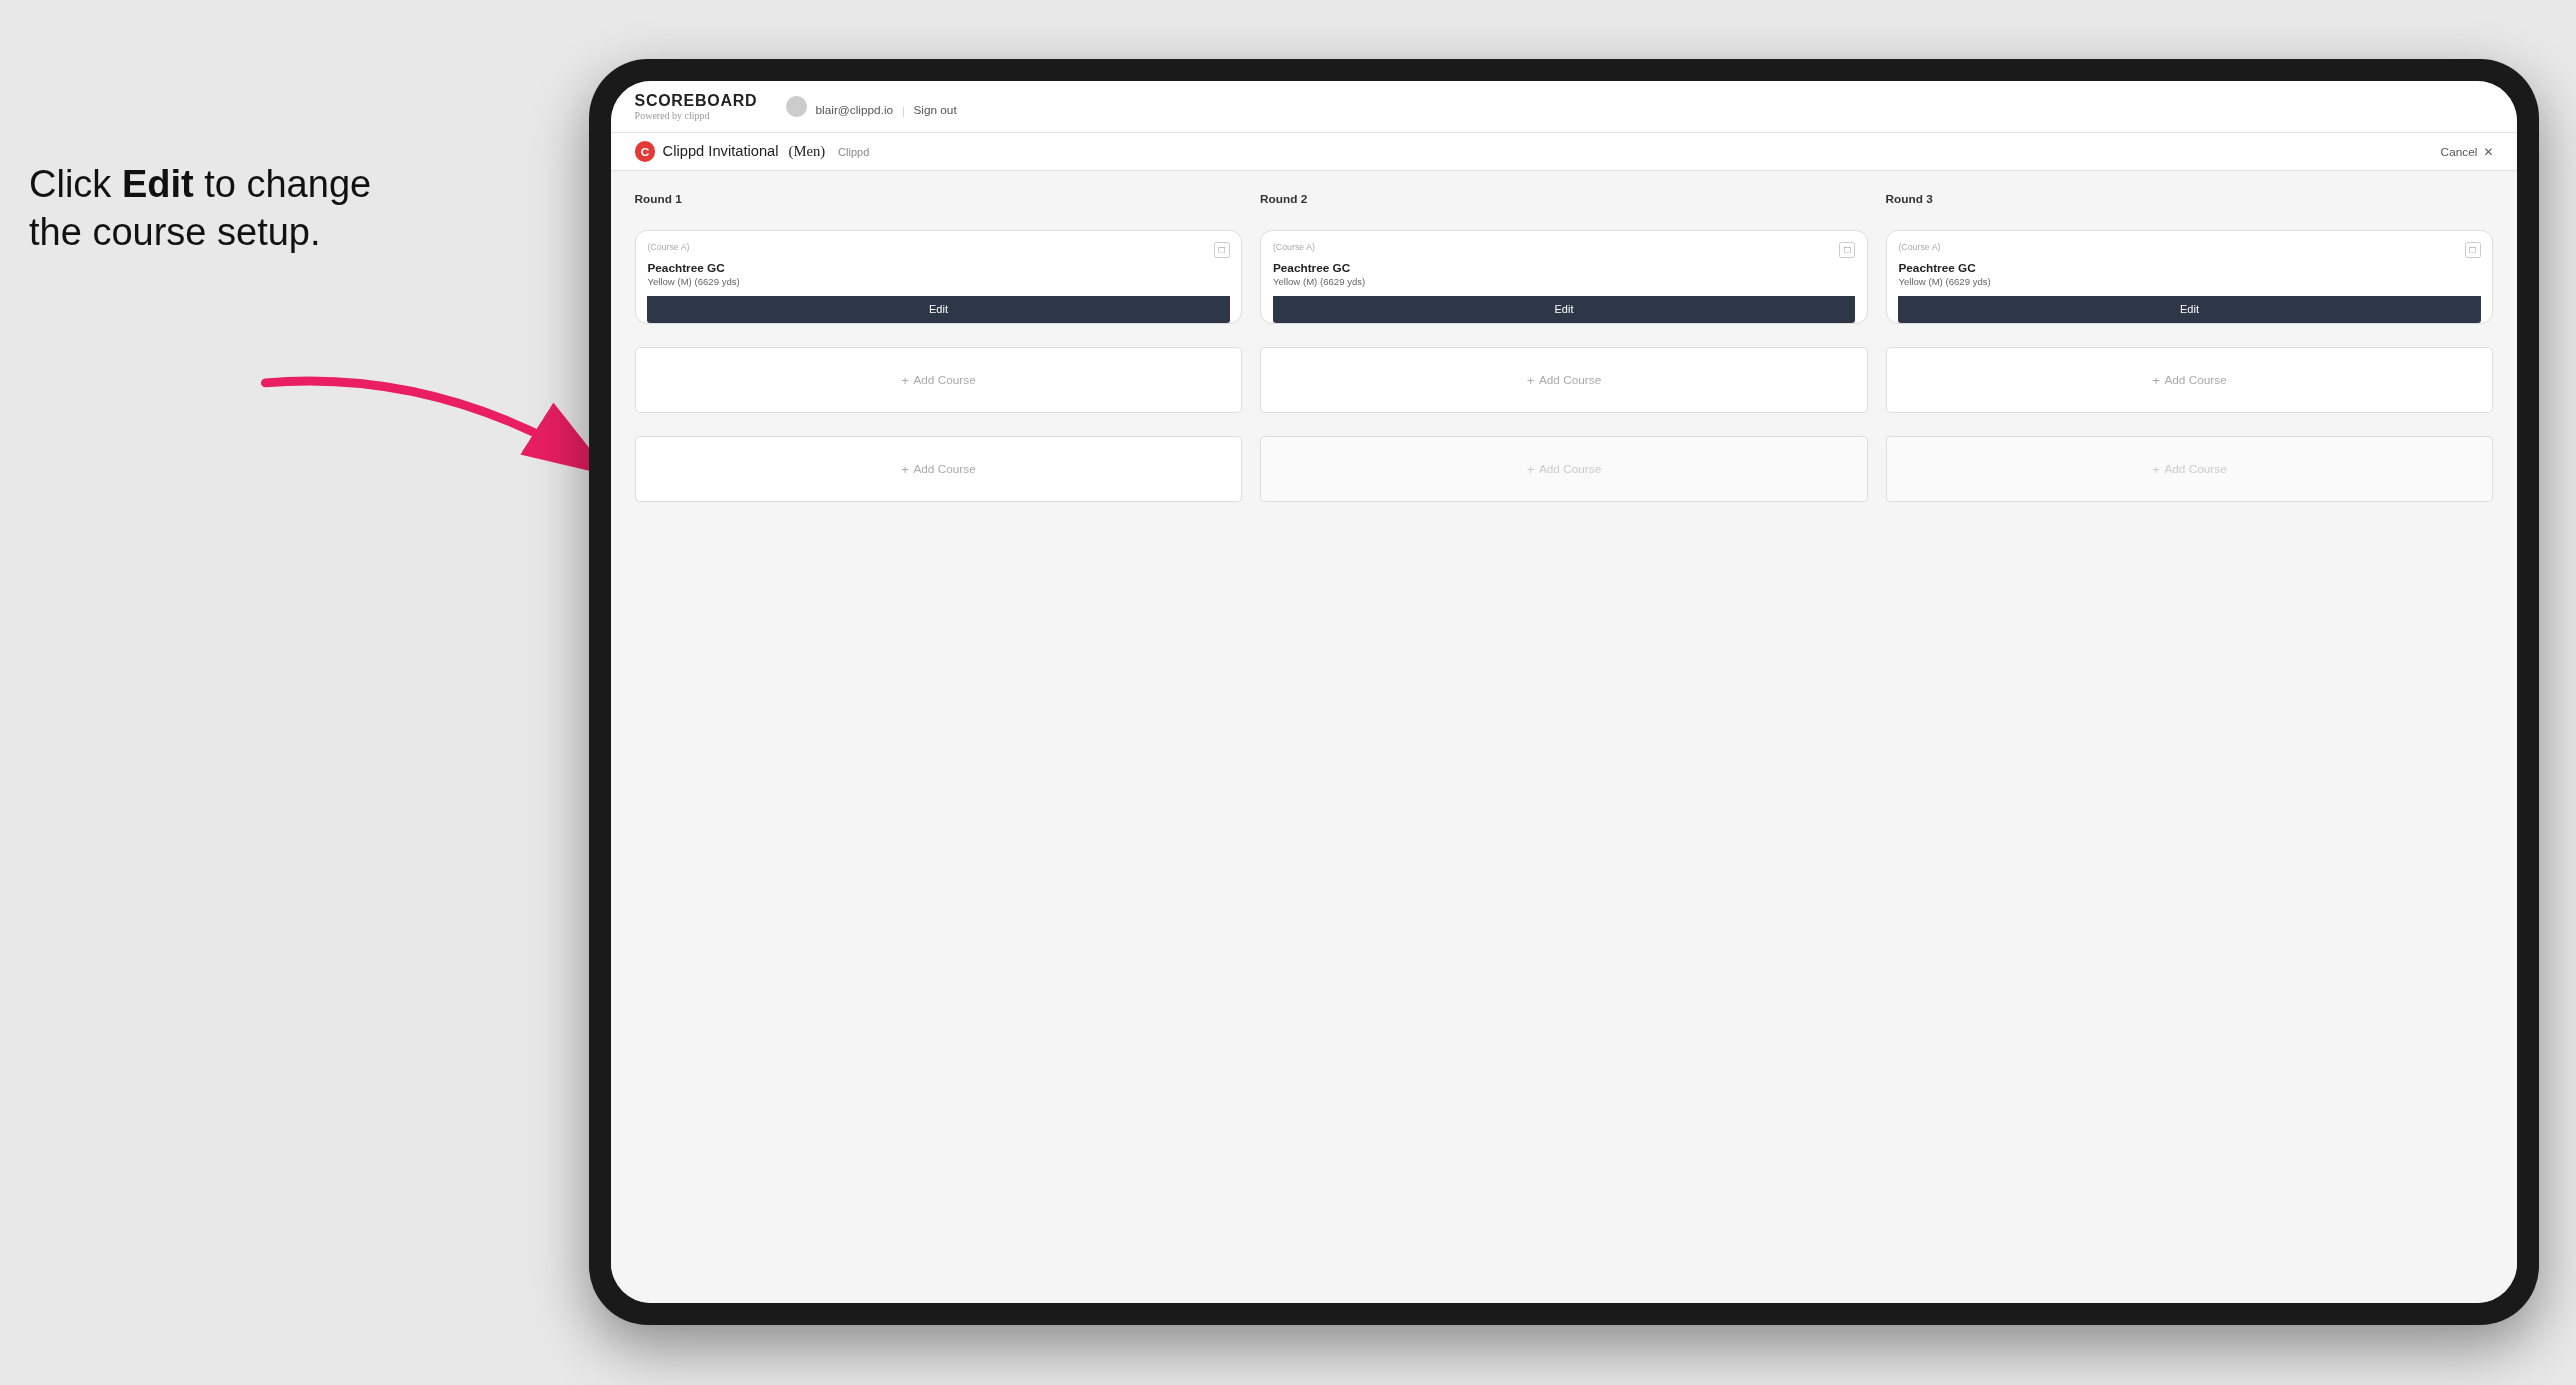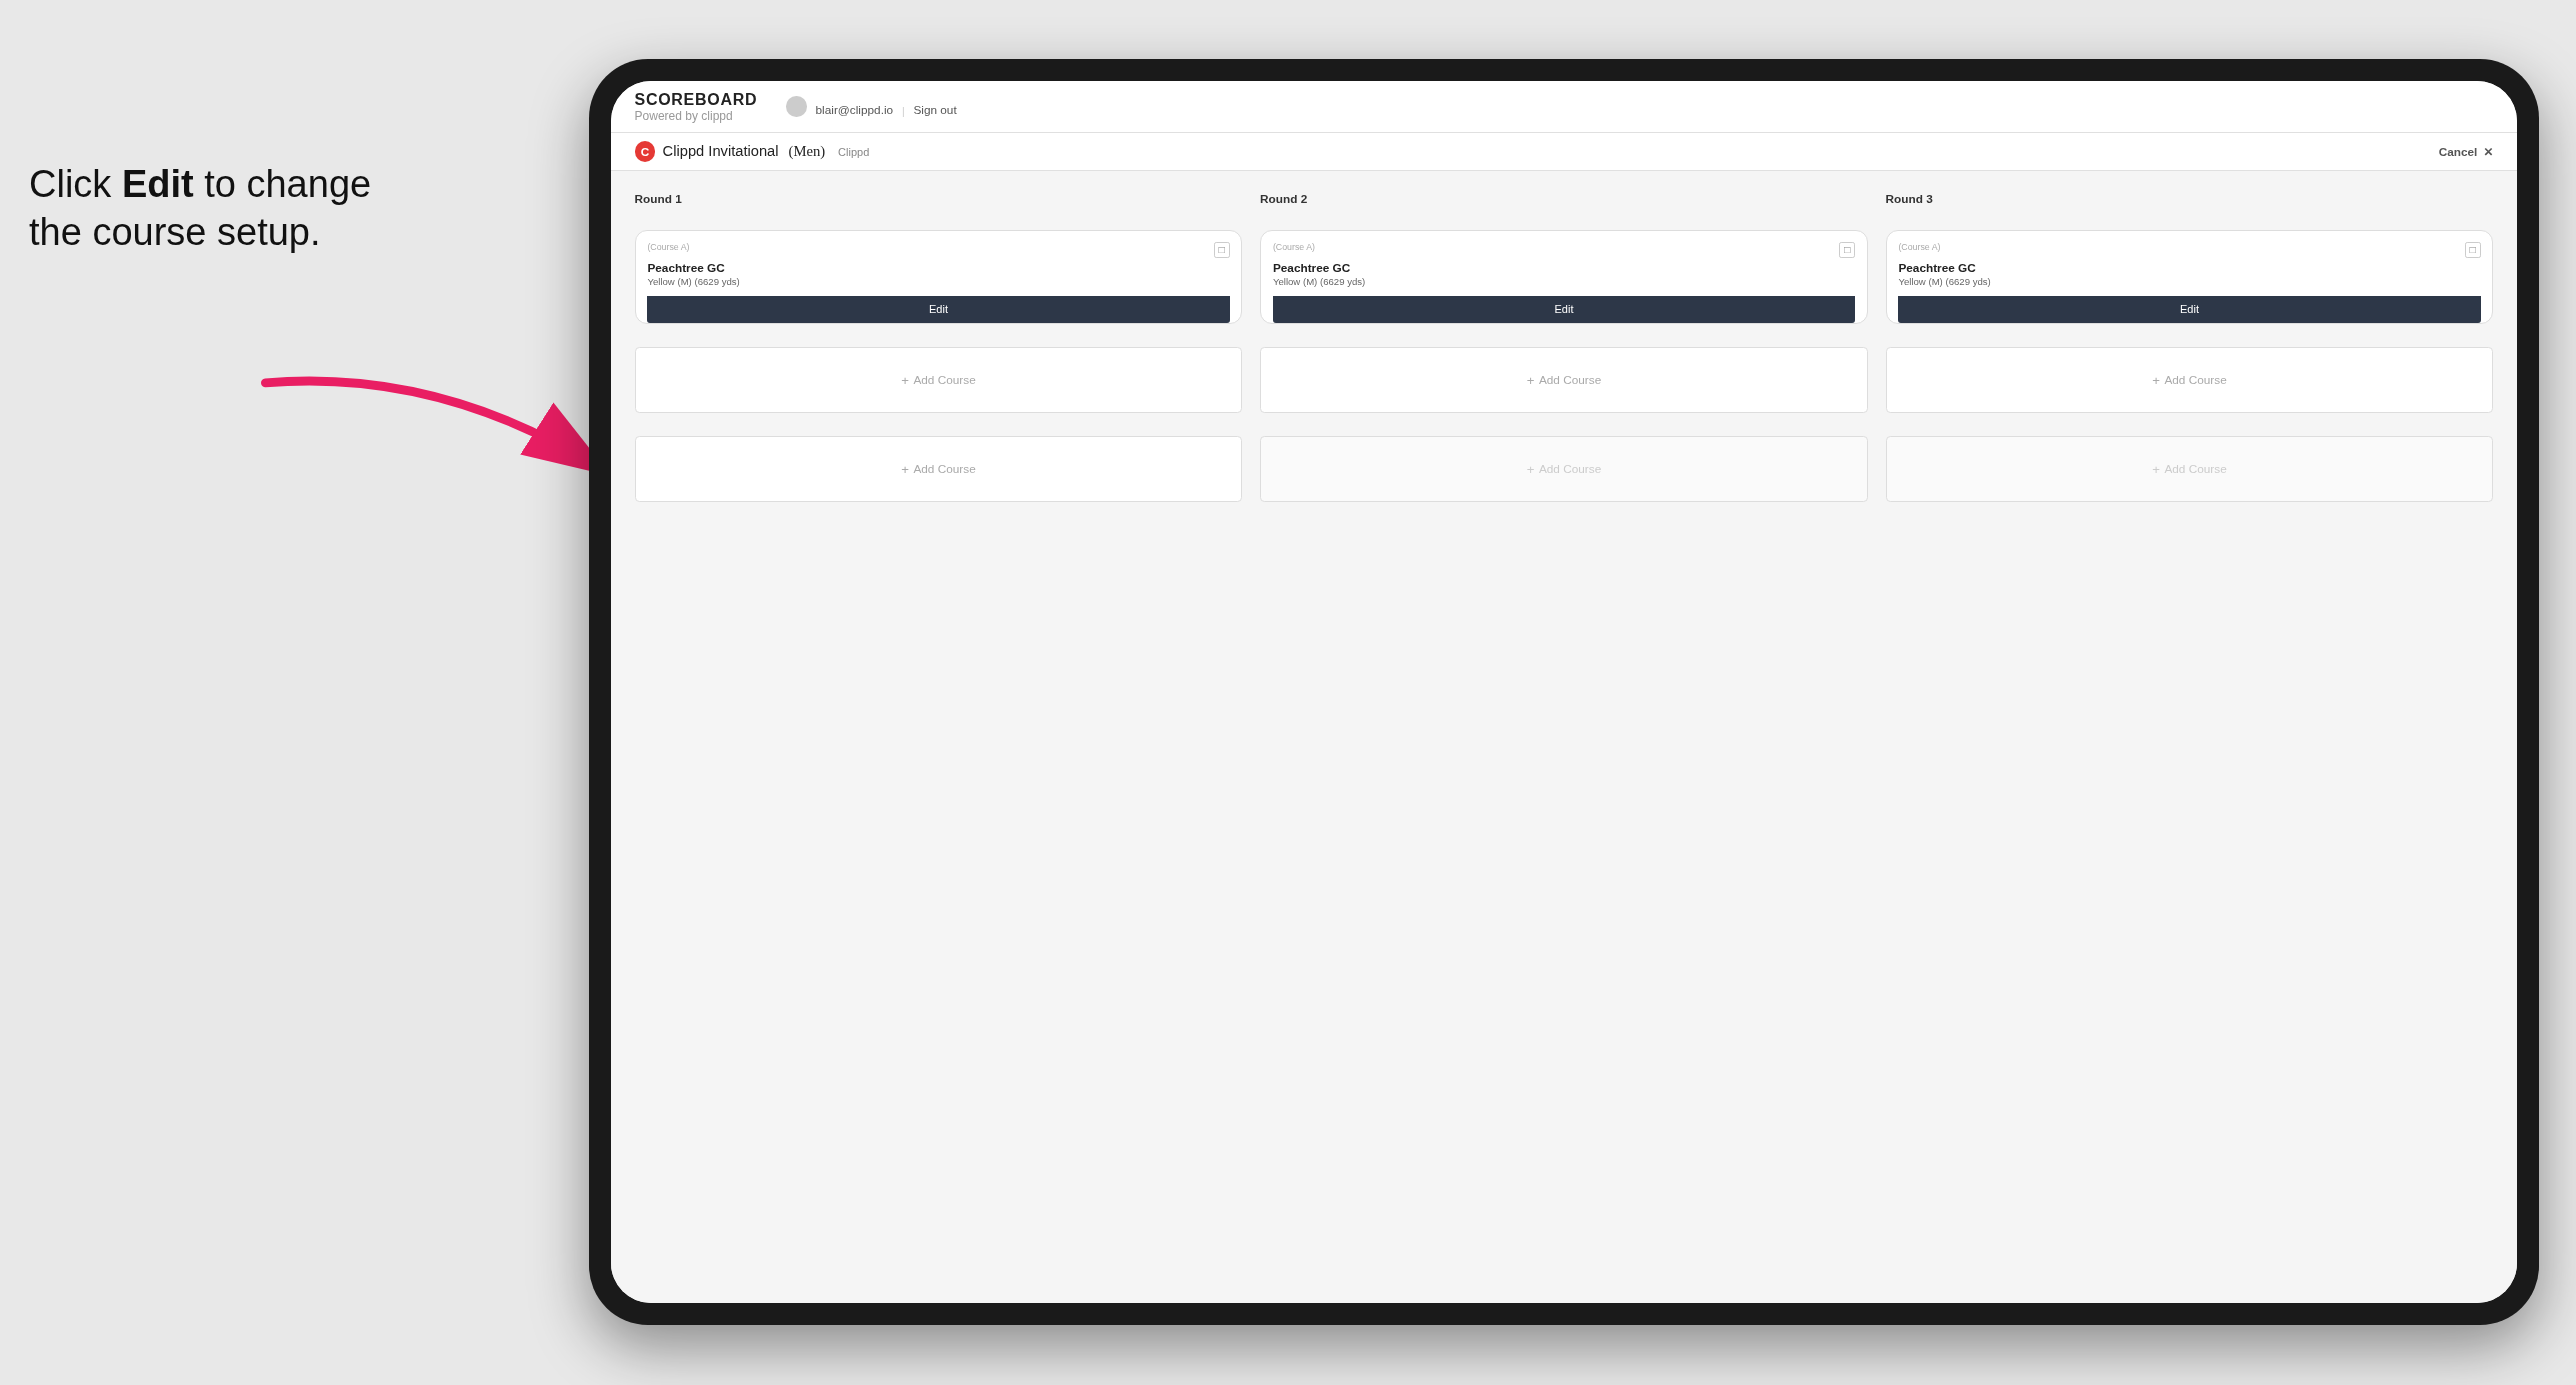--- a/index.html
+++ b/index.html
@@ -66,22 +66,23 @@
       flex-direction: column;
       margin-right: 29px;
     }
     .scoreboard-logo .logo-title {
       font-size: 16px;
       font-weight: 800;
       letter-spacing: 0.7px;
       color: #222;
     }
     .scoreboard-logo .logo-sub {
-      font-size: 12px;
+      font-size: 10px;
       color: #999;
+      font-family: Liberation Serif, serif;
     }
 
     .nav-links {
       display: flex;
       gap: 26.5px;
       flex: 1;
     }
     .nav-link {
       font-size: 13.2px;
       color: #555;
@@ -139,21 +140,20 @@
       color: #888;
       margin-left: 8.8px;
       font-weight: 400;
     }
 
     .sub-header-right {
       margin-left: auto;
       display: flex;
       align-items: flex-start;
       gap: 5.9px;
-      font-weight: bold;
     }
     .cancel-btn {
       font-size: 11.8px;
       color: #555;
       cursor: pointer;
     }
 
     
     .tabs-bar {
       background: #2d3748;

